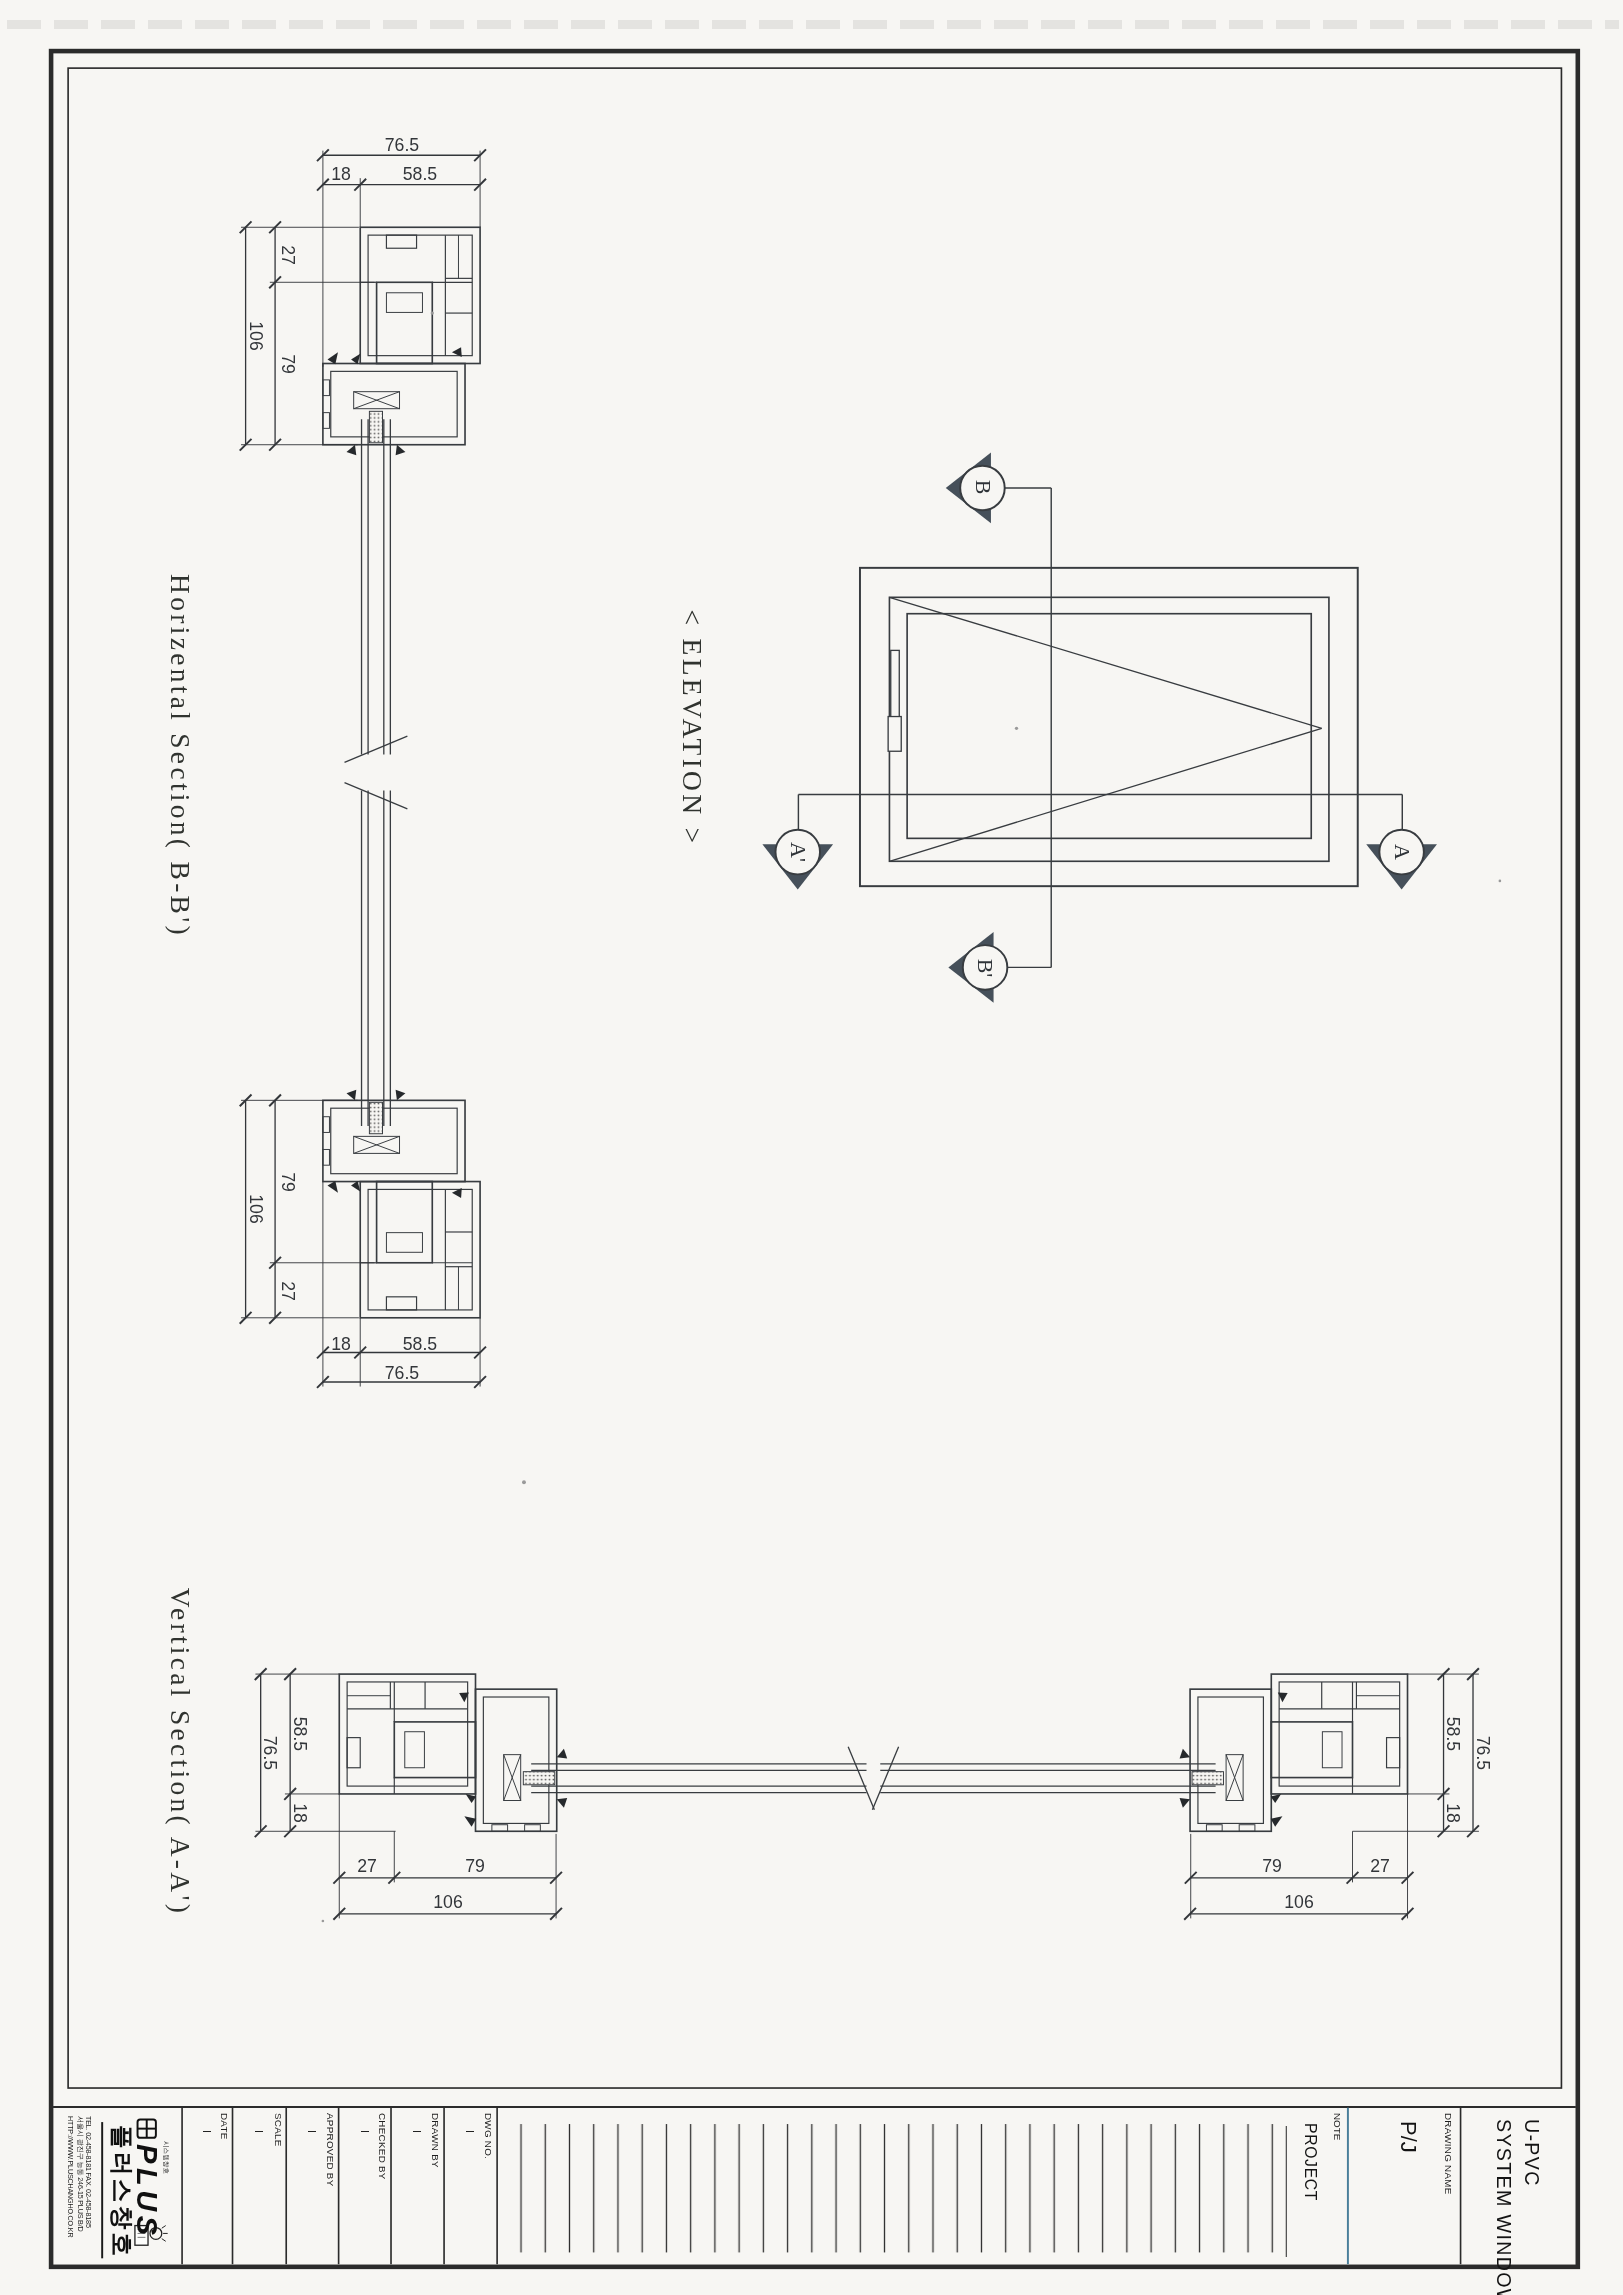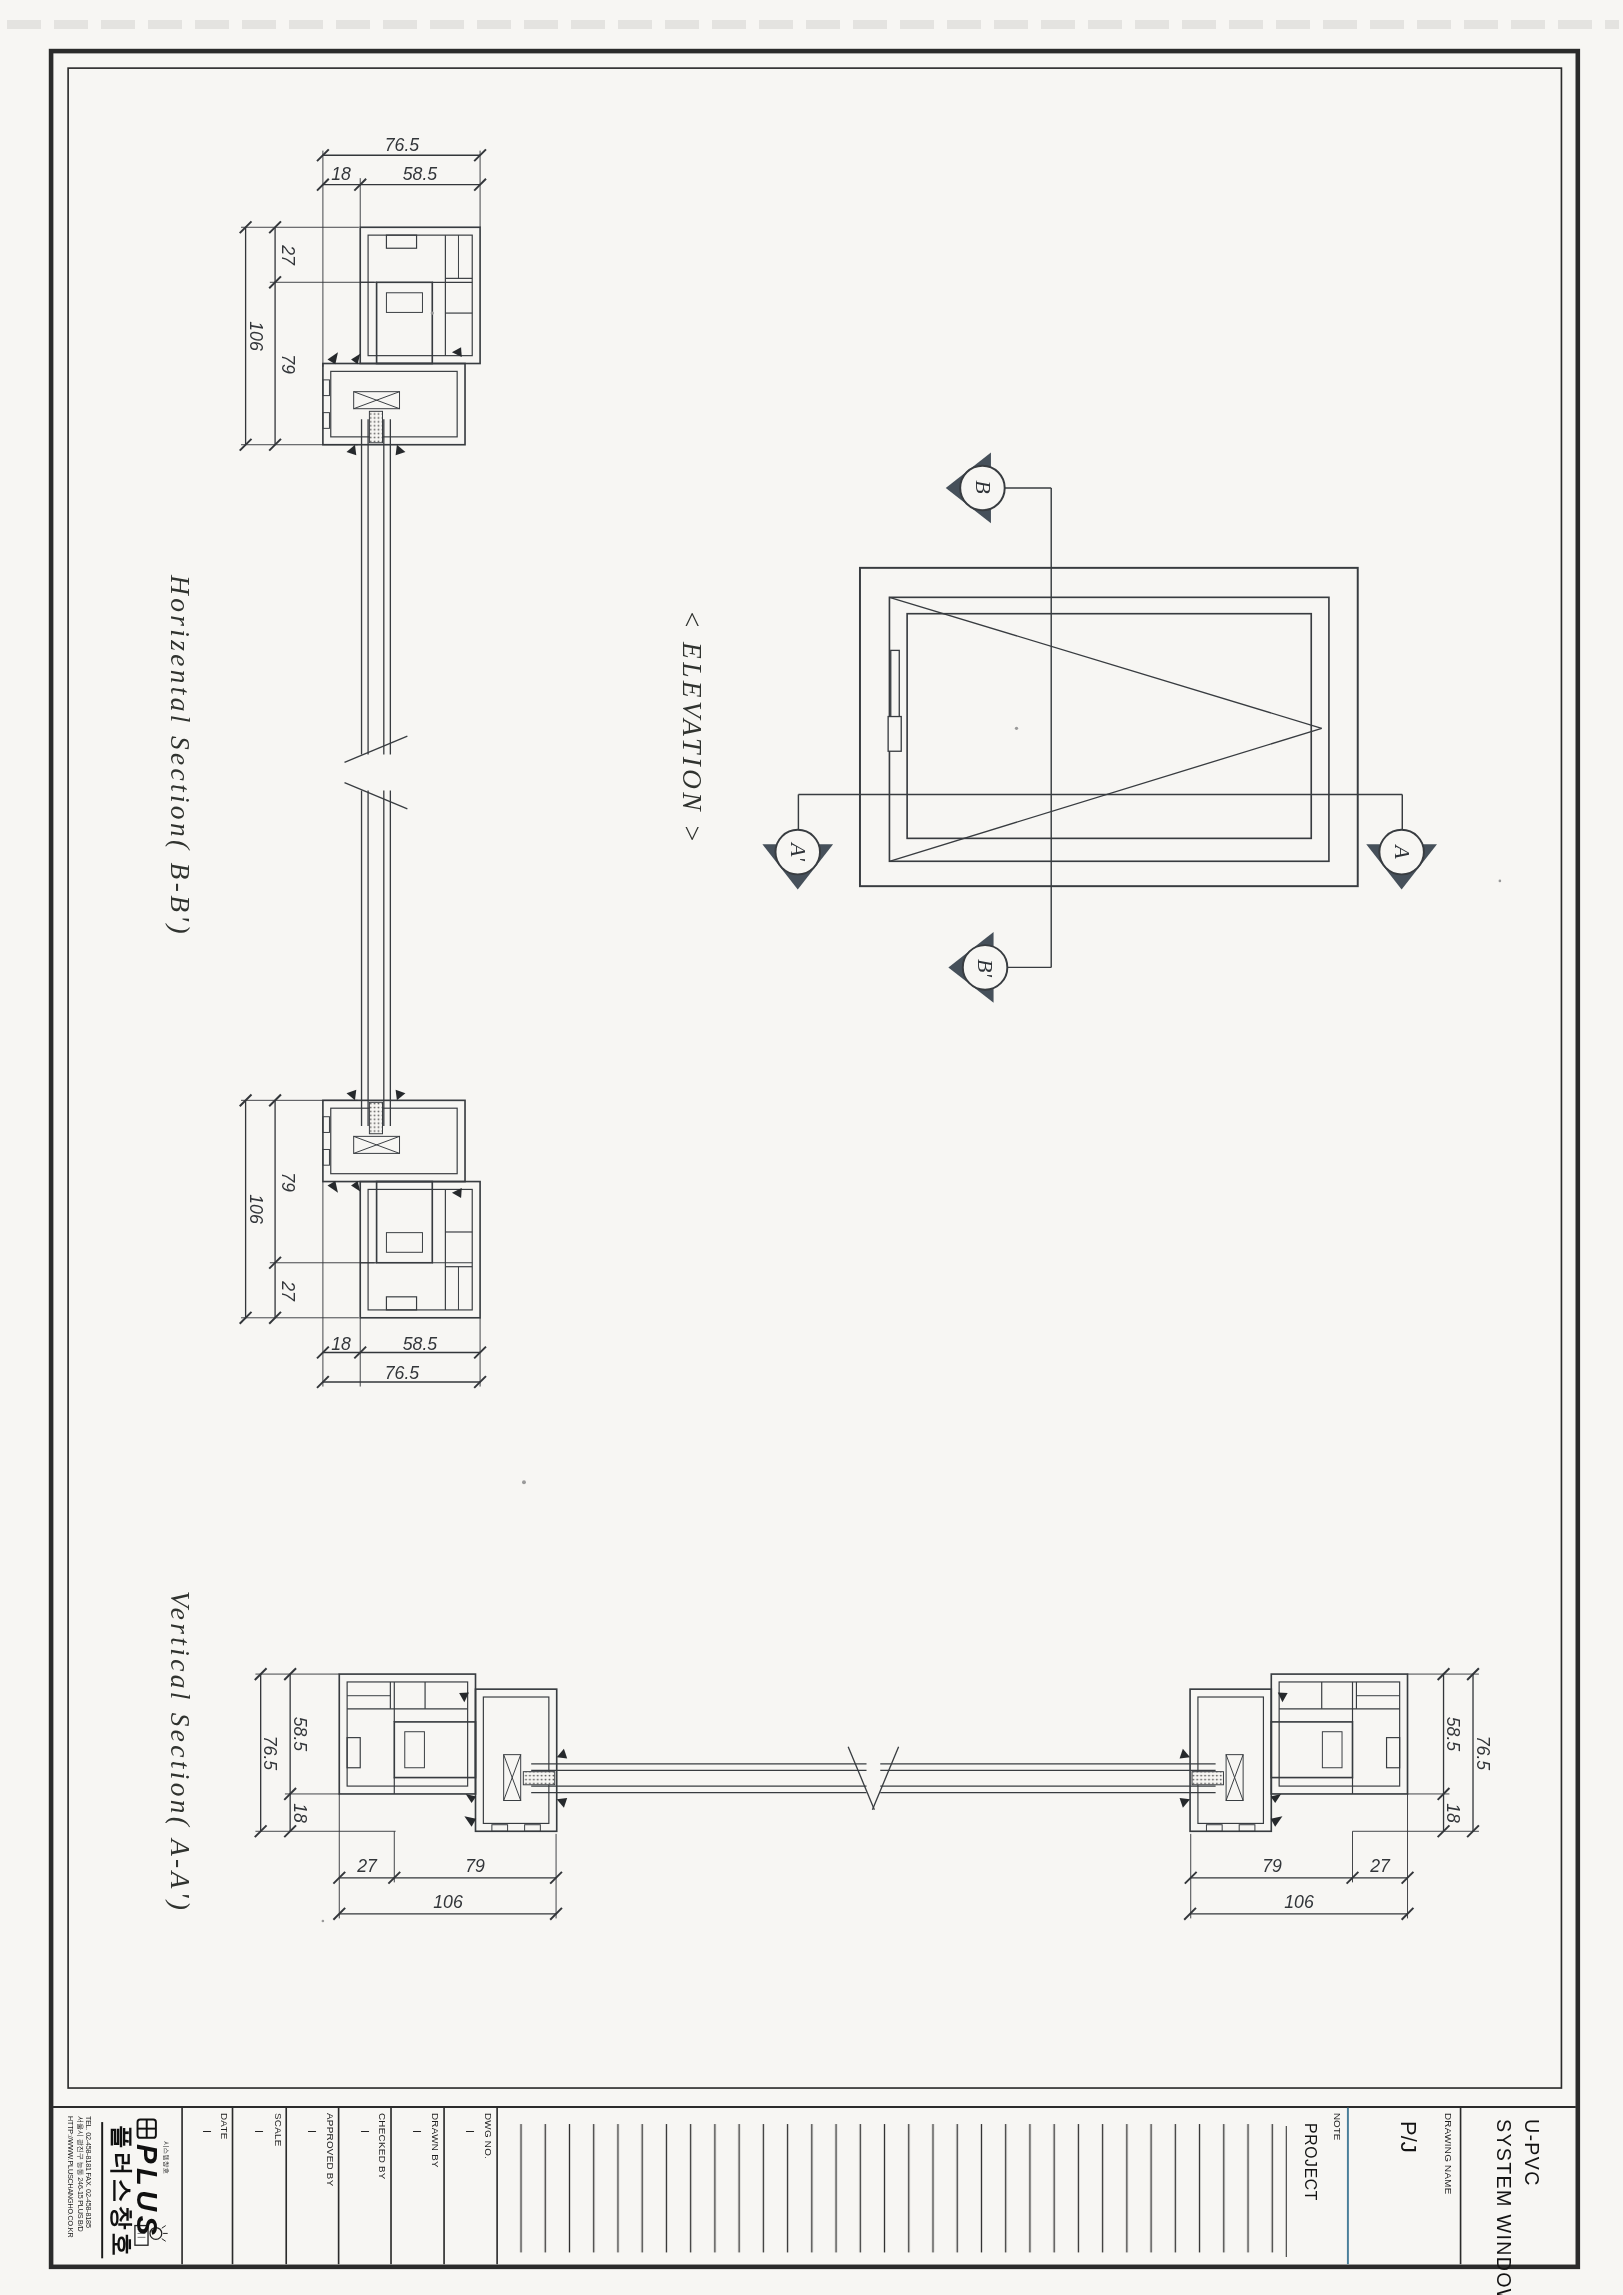--- a/index.html
+++ b/index.html
@@ -1,21 +1,21 @@
 <!DOCTYPE html>
 <html style="font-size:10.5px"><head>
 <meta charset="utf-8">
 <style>
   html,body{margin:0;padding:0;background:#e9e8e5;}
   .page{position:relative;width:1623px;height:2295px;background:#f7f6f3;overflow:hidden;
         font-family:"Liberation Sans",sans-serif;color:#2d2d2d;}
   .abs{position:absolute;}
   .vtext{writing-mode:vertical-rl;text-orientation:sideways;white-space:nowrap;}
   .htext{white-space:nowrap;}
-  .center{transform:translate(-50%,-50%);font-style:italic;}
+  .center{transform:translate(-50%,-50%);}
   .title{font-family:"Liberation Serif",serif;font-size:27.5px;letter-spacing:3.3px;color:#30332f;}
   .dim{font-size:17.7px;color:#33363a;}
   .marker-letter{font-family:"Liberation Serif",serif;font-size:22px;color:#2f3338;}
   .tb-label{font-size:9.8px;letter-spacing:0.3px;color:#1f1f1f;}
   .tb-dash{font-size:14.4px;color:#222;}
   .tb-big{font-size:19.7px;letter-spacing:1.3px;color:#141414;}
   .tb-pj{font-size:22px;color:#141414;}
   .tb-project{font-size:15.7px;letter-spacing:0.7px;color:#141414;}
   .tb-note{font-size:9.8px;color:#1f1f1f;}
   .logo-plus{font-size:29px;font-weight:bold;font-style:italic;letter-spacing:4.6px;color:#101010;}

